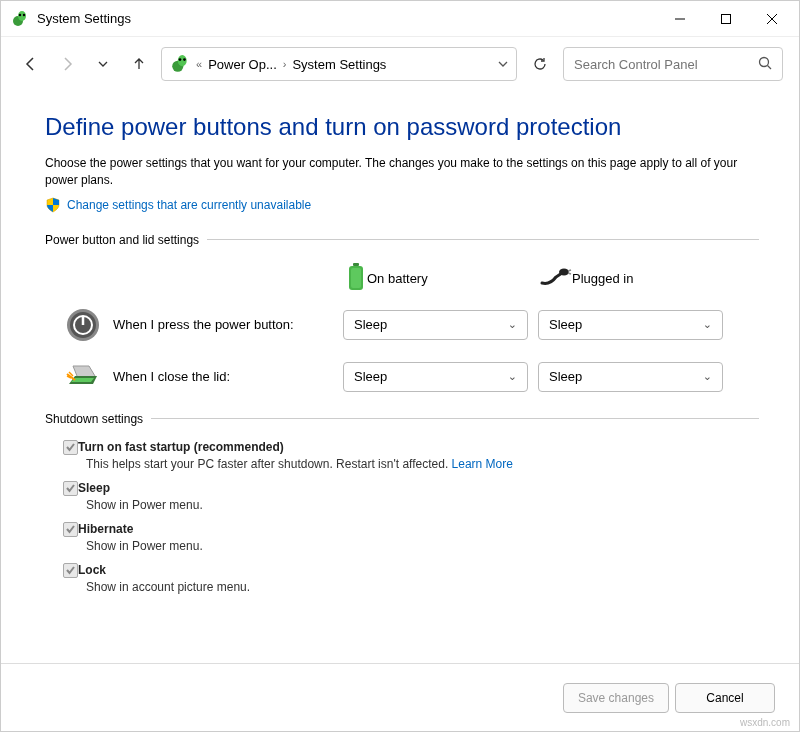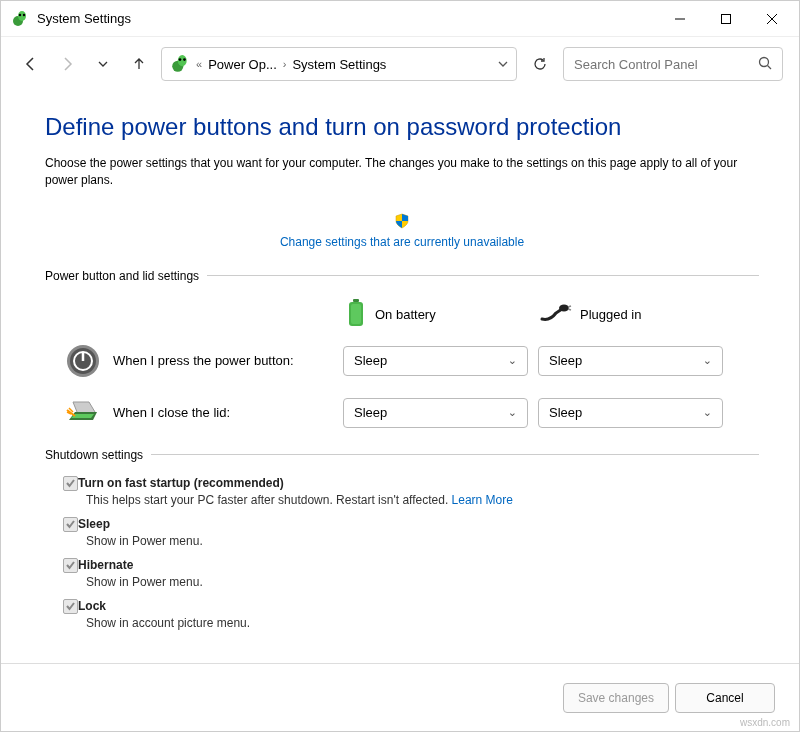--- a/index.html
+++ b/index.html
@@ -67,28 +67,28 @@
     .search-box input {
       border: none; outline: none; flex: 1; font-size: 13px; color: #333; background: transparent;
     }
     .search-icon { color: #555; }
     .content {
       flex: 1;
       padding: 22px 40px 10px 44px;
       overflow: auto;
     }
     h1 { color: #003399; font-size: 24px; font-weight: 400; margin-bottom: 14px; }
-    .desc { font-size: 12px; color: #000; line-height: 1.4; margin-bottom: 24px; max-width: 700px;}
-    .link-row { display: flex; align-items: center; gap: 6px; margin-bottom: 20px; flex-direction: column; }
+    .desc { font-size: 12px; color: #000; line-height: 1.4; margin-bottom: 8px; max-width: 700px;}
+    .link-row { display: flex; align-items: center; gap: 6px; margin-bottom: 20px; }
     .shield { width: 16px; height: 16px; }
     .link { color: #0067c0; cursor: pointer; font-size: 12px; }
     .section-header { font-size: 12px; color: #000; display: flex; align-items: center; gap: 8px; margin-bottom: 14px; }
     .section-header .line { flex: 1; height: 1px; background: #ccc; }
     .cols-header { display: flex; margin-left: 300px; margin-bottom: 12px; }
-    .col-head { display: flex; align-items: center; gap: 8px; width: 195px; font-size: 13px; }
+    .col-head { display: flex; align-items: center; width: 195px; font-size: 13px; }
     .row { display: flex; align-items: center; margin-bottom: 20px; }
     .row-icon { width: 40px; display: flex; justify-content: center; margin-left: 18px; }
     .row-label { width: 240px; font-size: 13px; padding-left: 10px; }
     .select {
       width: 185px; height: 30px;
       border: 1px solid #bbb; border-radius: 4px;
       display: flex; align-items: center; padding: 0 10px;
       font-size: 13px; cursor: pointer; margin-right: 10px;
       justify-content: space-between;
     }

